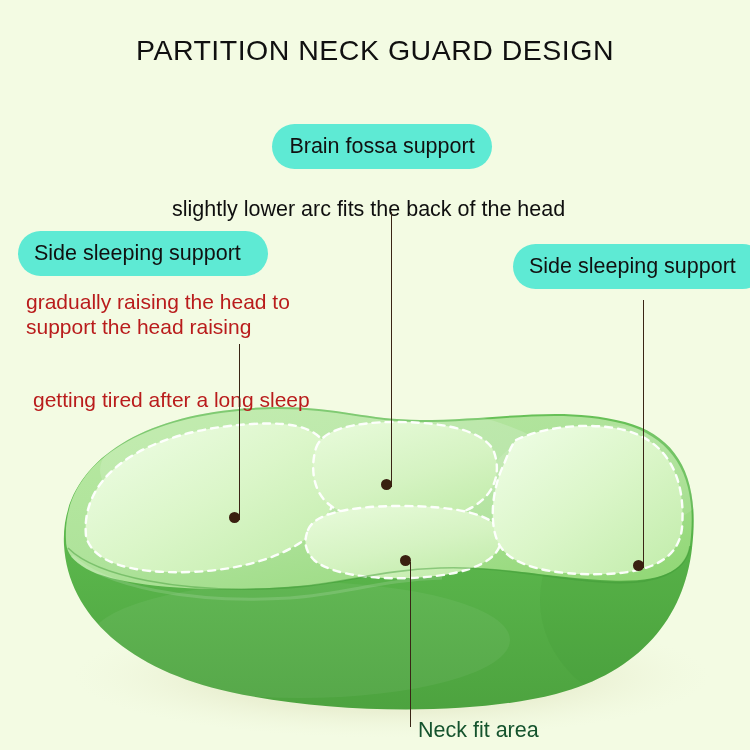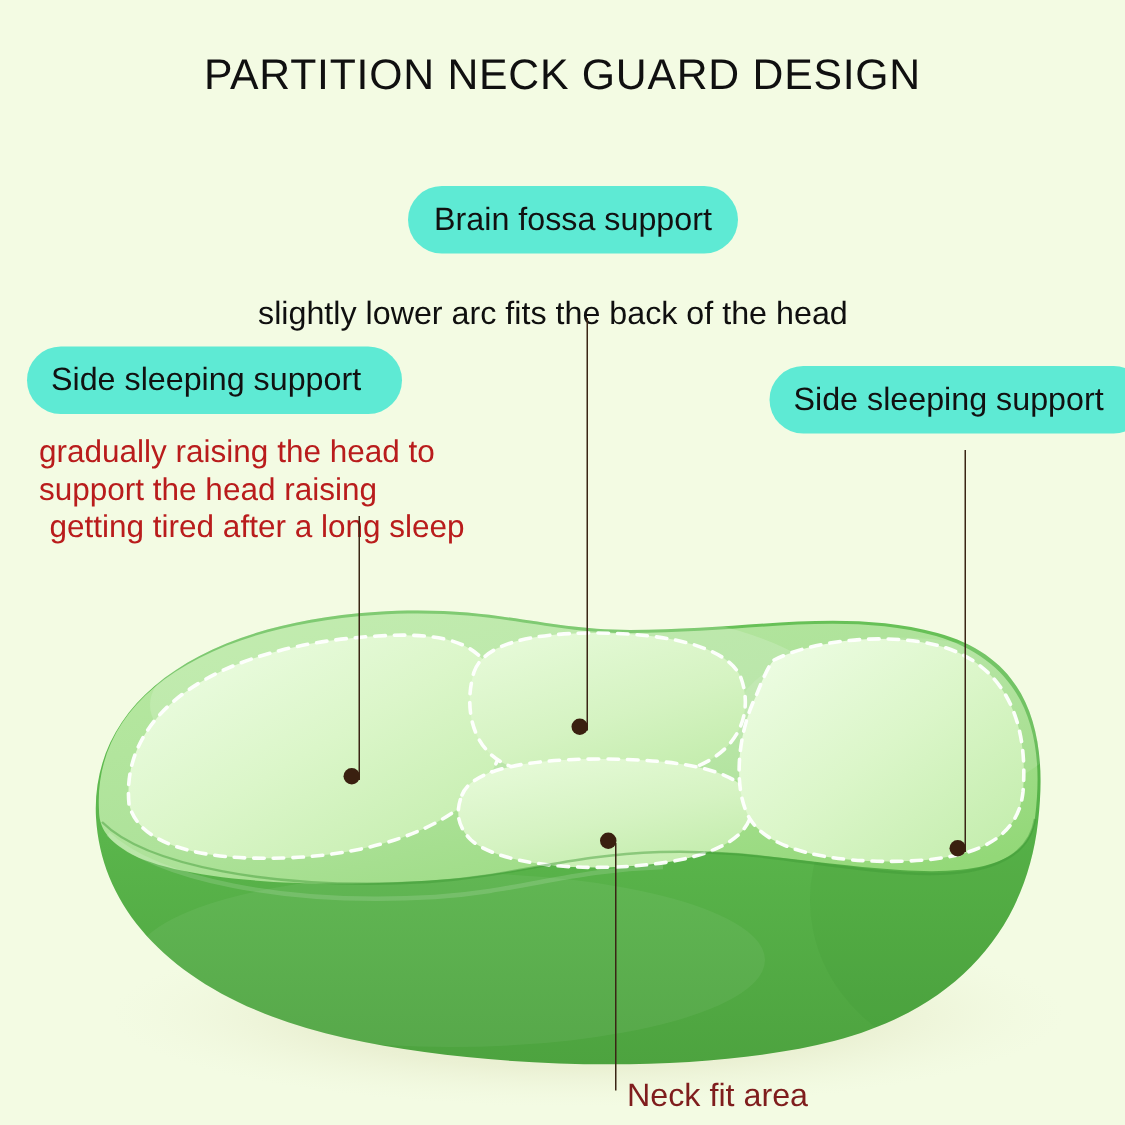--- a/index.html
+++ b/index.html
@@ -79,35 +79,35 @@
     font-size: 21.5px;
     color: #0f0f0f;
     white-space: nowrap;
     margin-top: 20px;
   }
   #caption-neck {
     position: absolute;
     left: 418px;
     top: 718px;
     font-size: 21.5px;
-    color: #7f1d1d;
+    color: #14532d;
     white-space: nowrap;
   }
 
   
   #desc-side-left {
     position: absolute;
     left: 26px;
     top: 289px;
     width: 340px;
     color: #b91c1c;
     font-size: 21px;
     line-height: 25px;
   }
-  #desc-side-left .l3 { padding-left: 7px; }
+  #desc-side-left .l3 { padding-left: 7px; margin-top: 48px; }
 
   
   .leader {
     position: absolute;
     width: 1.4px;
     background: #3a2515;
   }
   .dot {
     position: absolute;
     width: 11px;

